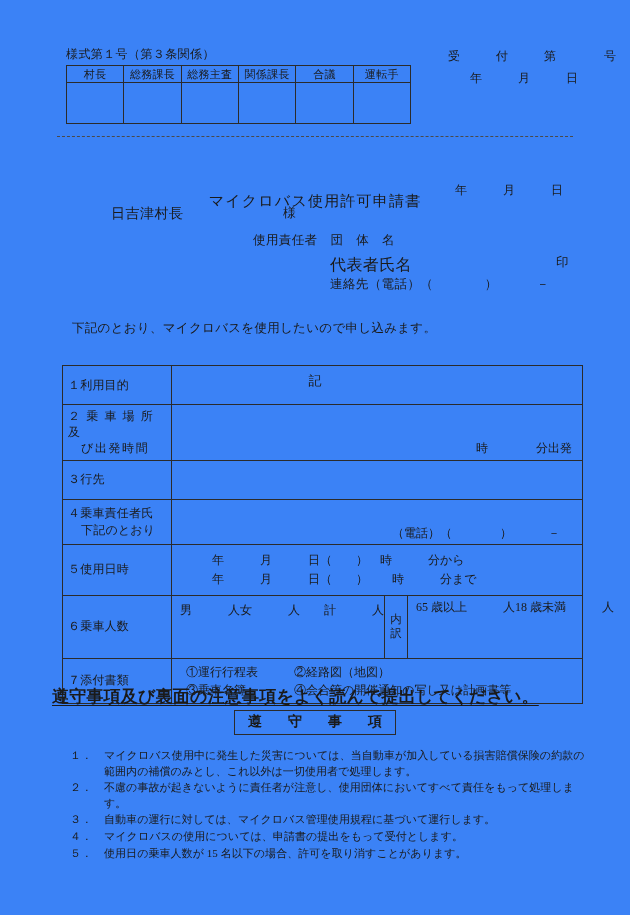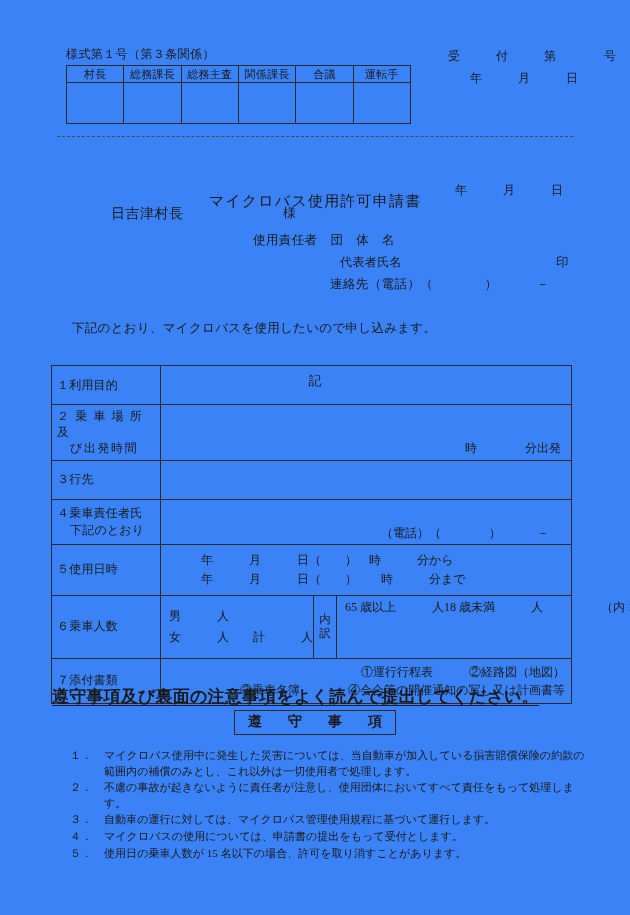--- a/index.html
+++ b/index.html
@@ -85,39 +85,39 @@
     font-size: 14px;
     letter-spacing: .5px;
     margin-left: 31px;
   }
   .addressee-sama {
     left: 283px; top: 205px;
     font-size: 13px;
   }
 
   .applicant-1 { left: 253px; top: 233px; font-size: 12.5px; letter-spacing: .4px; }
-  .applicant-2 { left: 340px; top: 255px; font-size: 12px; letter-spacing: .4px; }
+  .applicant-2 { left: 330px; top: 255px; font-size: 16px; letter-spacing: .4px; }
   .applicant-seal { left: 556px; top: 255px; font-size: 12.5px; }
   .applicant-3 { left: 330px; top: 277px; font-size: 12.5px; letter-spacing: .4px; }
 
   .intro {
     left: 72px; top: 321px;
     font-size: 12.5px;
     letter-spacing: .3px;
   }
   .ki-mark {
     left: 0; top: 333px;
     width: 630px;
     font-size: 13px;
   }
 
   
   .main-table {
     position: absolute;
-    left: 51px; top: 365px;
+    left: 62px; top: 365px;
     width: 521px;
     border-collapse: collapse;
     table-layout: fixed;
   }
   .main-table td {
     border: 1px solid #2b2b2b;
     font-size: 12px;
     vertical-align: middle;
     padding: 0;
   }
@@ -165,21 +165,20 @@
     align-items: stretch;
     height: 100%;
   }
   .pax-left {
     flex: 0 0 134px;
     padding: 4px 0 4px 8px;
     line-height: 1.75;
     font-size: 12px;
     white-space: pre;
     display: flex;
-    flex-direction: column;
     justify-content: center;
   }
   .pax-uchiwake {
     flex: 0 0 22px;
     border-left: 1px solid #2b2b2b;
     border-right: 1px solid #2b2b2b;
     display: flex;
     flex-direction: column;
     align-items: center;
     justify-content: center;
@@ -196,21 +195,21 @@
     justify-content: flex-end;
   }
   .pax-right div { white-space: pre; }
   .pax-right .indent { padding-left: 58px; }
 
   .attach-lines {
     line-height: 1.5;
     font-size: 12px;
     padding-left: 8px;
   }
-  .attach-lines div { white-space: pre; text-align: right; }
+  .attach-lines div { white-space: pre; }
 
   
   .notice {
     left: 52px; top: 686px;
     font-size: 17px;
     font-weight: bold;
     text-decoration: underline;
     text-underline-offset: 3px;
     letter-spacing: .2px;
   }

